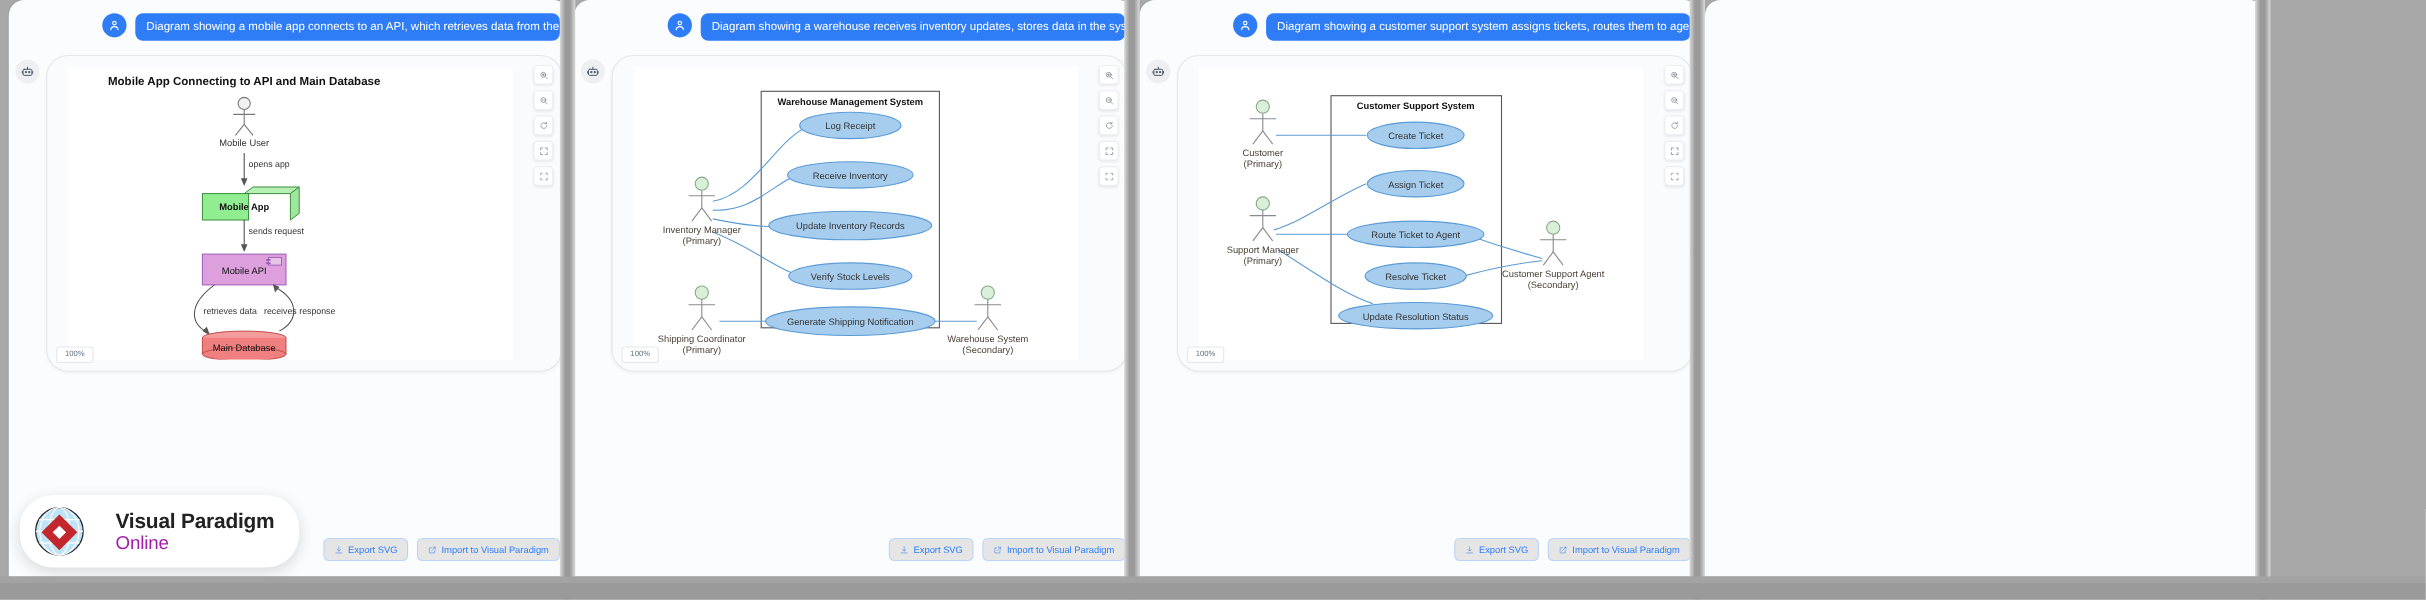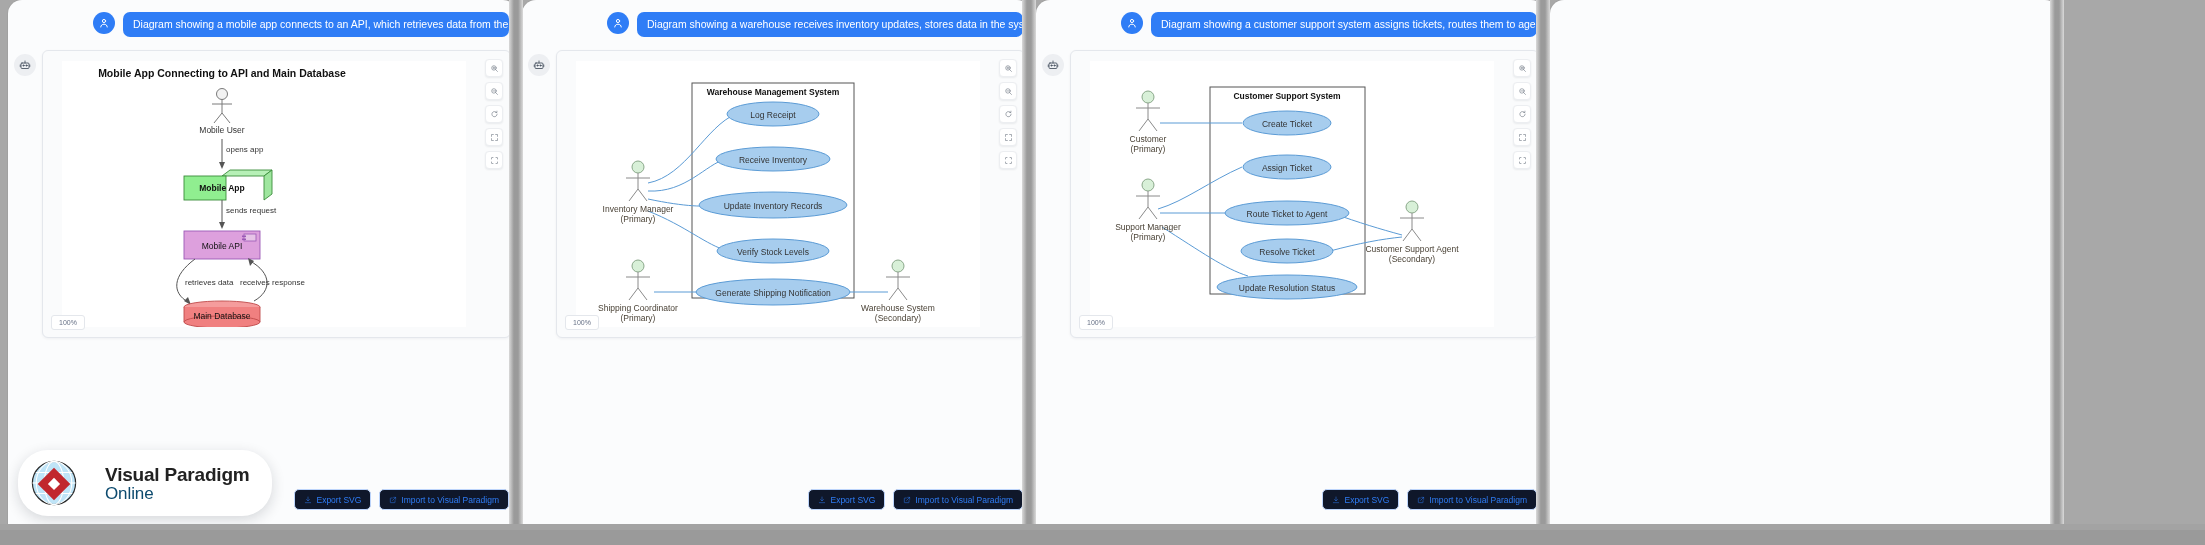--- a/index.html
+++ b/index.html
@@ -16,43 +16,43 @@
   .msgrow{position:absolute;top:12px;left:0;right:0;display:flex;align-items:flex-start;justify-content:flex-end;padding-right:8px;}
   .avatar{width:22px;height:22px;border-radius:50%;background:#2f7df6;display:flex;align-items:center;justify-content:center;flex:0 0 auto;margin-right:8px;}
   .avatar svg{width:12px;height:12px;}
   .bubble{background:#2f7df6;color:#fff;border-radius:7px;padding:6px 10px;font-size:10.5px;line-height:1.25;max-width:366px;white-space:nowrap;overflow:hidden;text-overflow:clip;}
 
   
   .botrow{position:absolute;top:50px;left:6px;right:6px;display:flex;align-items:flex-start;}
   .boticon{width:22px;height:22px;border-radius:50%;background:#edeff2;display:flex;align-items:center;justify-content:center;flex:0 0 auto;margin-top:4px;margin-right:6px;}
   .boticon svg{width:12px;height:12px;}
 
-  .card{position:relative;flex:1;background:#fafbfc;border:1px solid #e4e7ec;border-radius:6px;height:286px;box-shadow:0 1px 3px rgba(16,24,40,.05);}
+  .card{position:relative;flex:1;background:#fafbfc;border:1px solid #e4e7ec;border-radius:20px;height:286px;box-shadow:0 1px 3px rgba(16,24,40,.05);}
 
   .canvaswrap{position:absolute;left:19px;top:10px;right:44px;bottom:10px;background:#fff;overflow:hidden;}
   .canvaswrap svg{display:block;}
 
   
   .ztools{position:absolute;right:7px;top:8px;display:flex;flex-direction:column;gap:5px;}
   .zbtn{width:16px;height:16px;border-radius:4px;background:#fff;border:1px solid #eceef1;box-shadow:0 1px 2px rgba(16,24,40,.07);display:flex;align-items:center;justify-content:center;}
   .zbtn svg{width:9px;height:9px;stroke:#5b6472;fill:none;stroke-width:1.4;stroke-linecap:round;stroke-linejoin:round;}
 
   .zoompct{position:absolute;left:8px;bottom:7px;min-width:26px;height:13px;border:1px solid #e4e7ec;border-radius:3px;background:#fff;color:#667085;font-size:7px;display:flex;align-items:center;justify-content:center;padding:0 3px;}
 
   
   .foot{position:absolute;left:6px;right:8px;bottom:14px;display:flex;justify-content:flex-end;gap:8px;}
-  .obtn{display:flex;align-items:center;gap:4px;height:19px;padding:0 9px;border:1px solid #bcd4fb;border-radius:5px;background:#0f172a;color:#2f7df6;font-size:8.5px;white-space:nowrap;}
+  .obtn{display:flex;align-items:center;gap:4px;height:19px;padding:0 9px;border:1px solid #bcd4fb;border-radius:5px;background:#e5e5e5;color:#2f7df6;font-size:8.5px;white-space:nowrap;}
   .obtn svg{width:8px;height:8px;stroke:#2f7df6;fill:none;stroke-width:1.5;stroke-linecap:round;stroke-linejoin:round;}
 
   
   .vplogo{position:absolute;left:10px;bottom:8px;display:flex;align-items:center;gap:27px;background:#fff;border-radius:30px;padding:9px 22px 9px 12px;box-shadow:0 4px 14px rgba(16,24,40,.16);z-index:30;}
   .vpmark{width:48px;height:48px;flex:0 0 auto;}
   .vptext{line-height:1.0;}
   .vptext .l1{font-size:19px;font-weight:700;color:#222;letter-spacing:-.2px;}
-  .vptext .l2{font-size:17px;color:#0c4a6e;letter-spacing:-.1px;margin-top:1px;}
+  .vptext .l2{font-size:17px;color:#a21caf;letter-spacing:-.1px;margin-top:1px;}
 
   
   .seam{position:absolute;top:0;width:14px;height:545px;background:linear-gradient(90deg,#dadada 0%,#9a9a9a 35%,#9a9a9a 65%,#dadada 100%);}
   .bottombar{position:absolute;left:0;right:0;bottom:0;height:21px;background:#a3a3a3;}
   .bottombar .inner{position:absolute;left:0;right:0;top:6px;bottom:0;background:#9a9a9a;}
 
   text{font-family:"Liberation Sans",sans-serif;}
 </style>
 </head>
 <body>

